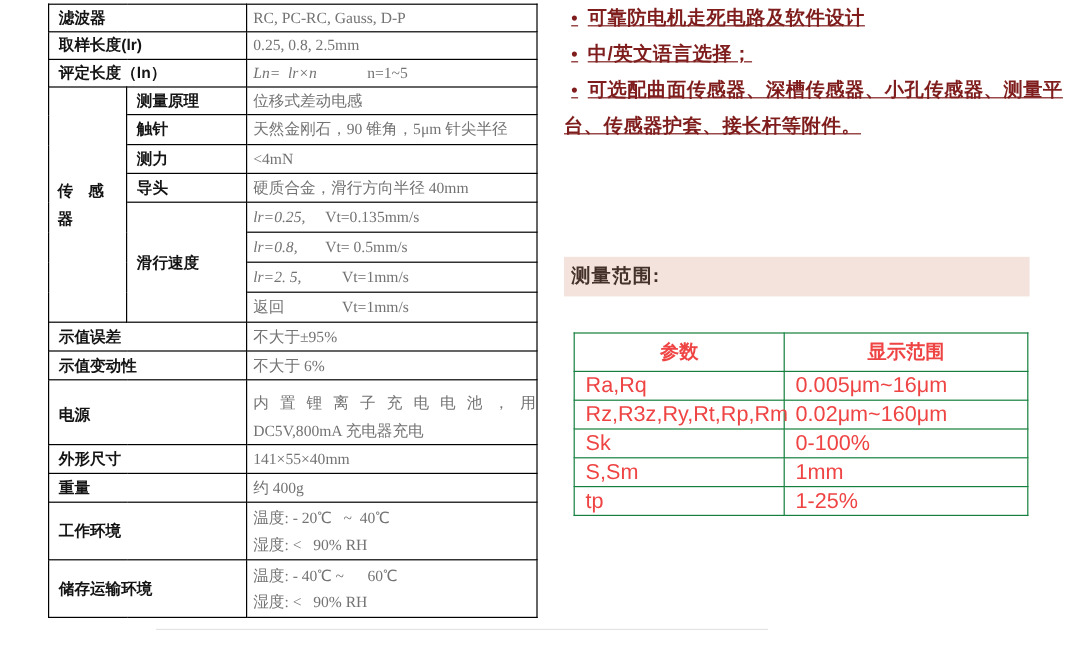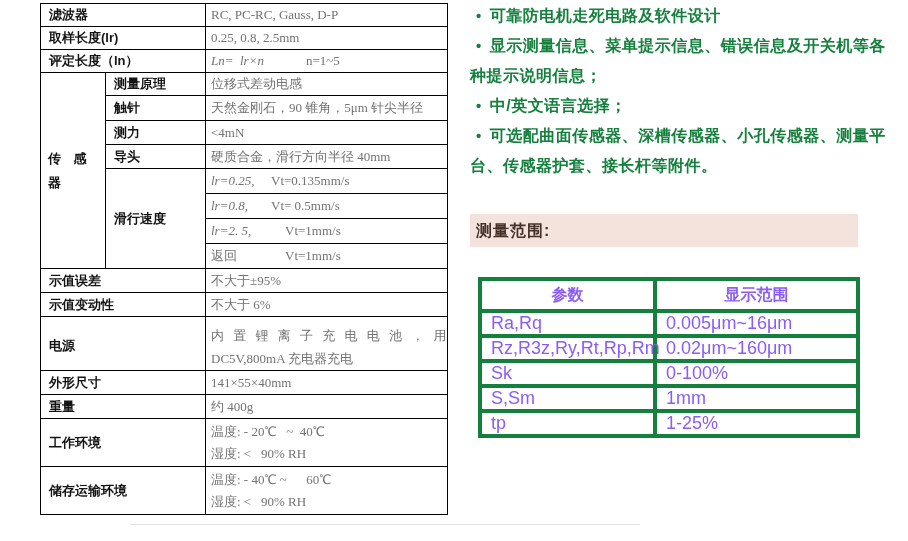--- a/index.html
+++ b/index.html
@@ -56,47 +56,48 @@
   .env-line { white-space: pre; line-height: 22px; }
   td.top { vertical-align: top; padding-top: 4px; }
 
   
   .features {
     position: absolute; left: 470px; top: 1px; width: 424px;
   }
   .feature-item {
     font-size: 16px;
     font-weight: bold;
-    color: #15803d;
+    color: #7f1d1d;
     line-height: 30px;
     text-indent: 6px;
     letter-spacing: 0.5px;
+    text-decoration: underline;
   }
   .feature-item .dot { margin-right: 8px; font-size: 15px; }
 
   .range-band {
     position: absolute; left: 470px; top: 214px;
     width: 388px; height: 33px;
     line-height: 33px;
     padding-left: 6px;
     font-size: 16px;
     font-weight: bold;
     letter-spacing: 1px;
   }
 
   .range-table-wrap { position: absolute; left: 478px; top: 277px; }
   table.range {
     border-collapse: collapse;
     table-layout: fixed;
     width: 378px;
   }
   table.range td, table.range th {
-    border: 4px solid #15803d;
+    border: 1px solid #15803d;
     font-family: "Liberation Sans", sans-serif;
-    color: #8b5cf6;
+    color: #ef4444;
   }
   table.range th {
     font-size: 16px;
     font-weight: bold;
     text-align: center;
     height: 32px;
   }
   table.range td {
     font-size: 18px;
     height: 24px;
@@ -211,21 +212,20 @@
           <div class="env-line">温度: - 40℃ ~      60℃</div>
           <div class="env-line">湿度: &lt;   90% RH</div>
         </td>
       </tr>
     </tbody>
       </table>
   </div>
 
   <div class="features">
     <p class="feature-item"><span class="dot">•</span><span>可靠防电机走死电路及软件设计</span></p>
-    <p class="feature-item"><span class="dot">•</span><span>显示测量信息、菜单提示信息、错误信息及开关机等各种提示说明信息；</span></p>
     <p class="feature-item"><span class="dot">•</span><span>中/英文语言选择；</span></p>
     <p class="feature-item"><span class="dot">•</span><span>可选配曲面传感器、深槽传感器、小孔传感器、测量平台、传感器护套、接长杆等附件。</span></p>
   </div>
 
   <div class="range-band" id="range-band" style="background: rgb(243, 227, 220); color: rgb(68, 50, 42);">测量范围:</div>
 
   <div class="range-table-wrap">
     <table class="range">
       <colgroup>
           <col style="width:175px">

